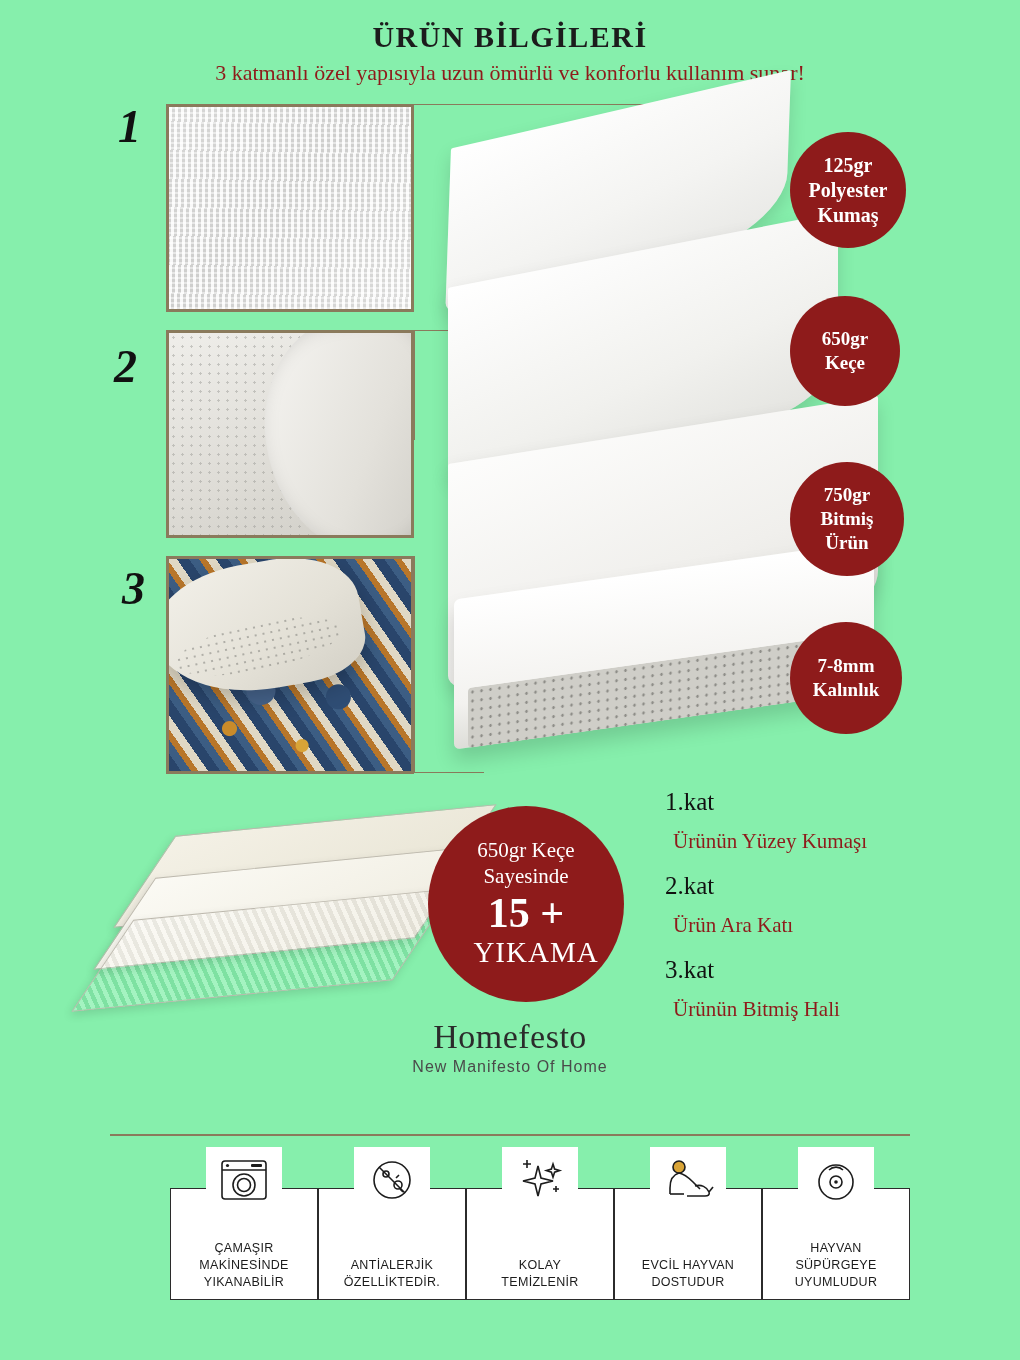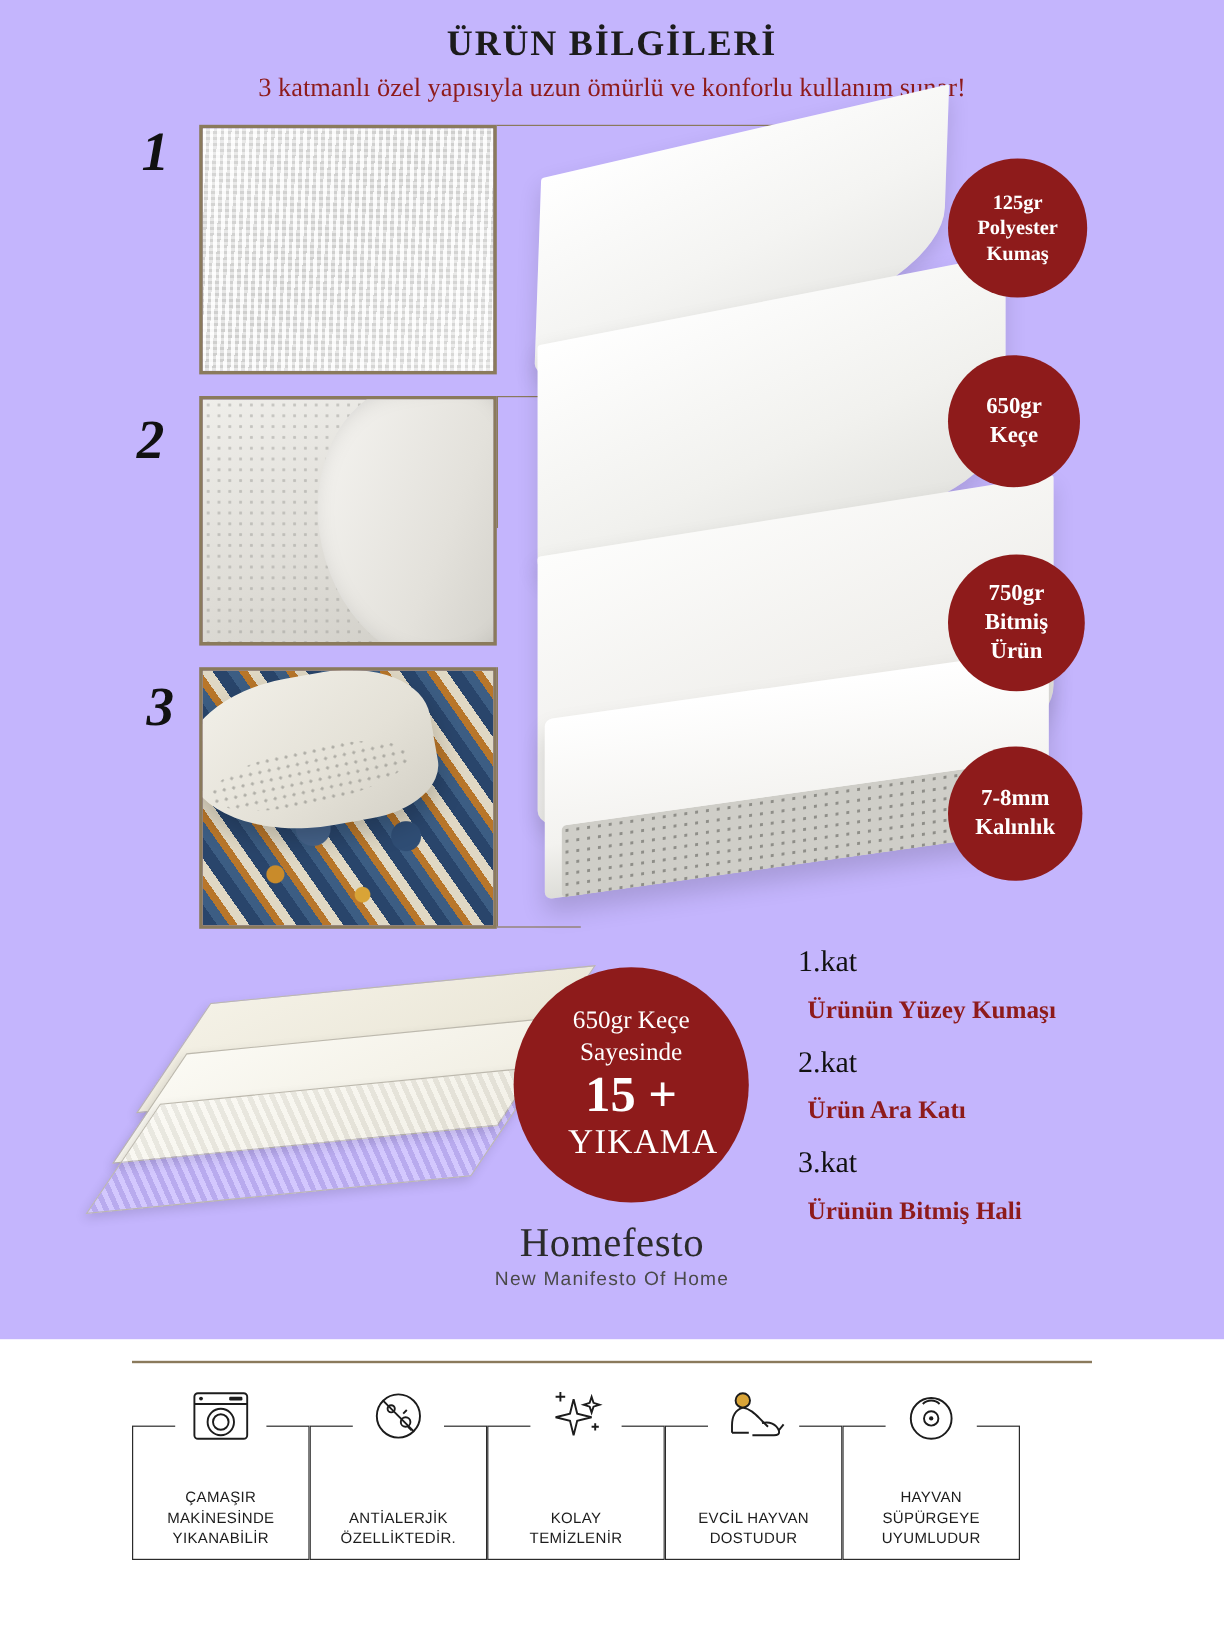--- a/index.html
+++ b/index.html
@@ -5,22 +5,22 @@
   * { box-sizing: border-box; }
   html, body {
     margin: 0; padding: 0;
     width: 1020px; height: 1360px;
     background: #ffffff;
     font-family: "Liberation Serif", serif;
     overflow: hidden;
   }
   .page {
     position: relative;
-    width: 1020px; height: 1116px;
-    background: #c4b5fd;
+    width: 1020px; height: 1360px;
+    background: #86efac;
   }
 
   
   .title {
     position: absolute;
     top: 20px; left: 0; width: 1020px;
     text-align: center;
     font-size: 30px;
     letter-spacing: 1.5px;
     color: #1c1c1c;
@@ -173,21 +173,21 @@
     color: #fff;
     border-radius: 50%;
     display: flex;
     align-items: center;
     justify-content: center;
     text-align: center;
     line-height: 1.25;
     font-weight: 700;
     font-family: "Liberation Serif", serif;
   }
-  .badge-1 { left: 790px; top: 132px; width: 116px; height: 116px; font-size: 17px; }
+  .badge-1 { left: 790px; top: 132px; width: 116px; height: 116px; font-size: 20px; }
   .badge-2 { left: 790px; top: 296px; width: 110px; height: 110px; font-size: 19px; }
   .badge-3 { left: 790px; top: 462px; width: 114px; height: 114px; font-size: 19px; }
   .badge-4 { left: 790px; top: 622px; width: 112px; height: 112px; font-size: 19px; }
 
   
   .wash-illo {
     position: absolute;
     left: 95px; top: 812px;
     width: 400px; height: 190px;
   }
@@ -225,21 +225,20 @@
   
   .kat {
     position: absolute;
     color: #111;
     font-size: 25px;
   }
   .kat-sub {
     position: absolute;
     color: #8e1b1b;
     font-size: 21px;
-    font-weight: bold;
   }
   .kat1  { left: 665px; top: 788px; }
   .kat1s { left: 673px; top: 829px; }
   .kat2  { left: 665px; top: 872px; }
   .kat2s { left: 673px; top: 913px; }
   .kat3  { left: 665px; top: 956px; }
   .kat3s { left: 673px; top: 997px; }
 
   
   .brand {
@@ -264,21 +263,21 @@
   .rule {
     position: absolute;
     left: 110px; top: 1134px; width: 800px; height: 2px;
     background: #8a7a5c;
   }
   .features {
     position: absolute;
     left: 110px; top: 1150px;
     width: 800px; height: 150px;
     display: flex;
-    justify-content: flex-start;
+    justify-content: flex-end;
   }
   .feat {
     width: 148px;
     border: 1px solid #2b2b2b;
     display: flex;
     flex-direction: column;
     align-items: center;
     justify-content: flex-end;
     padding-bottom: 8px;
     background: #fff;

